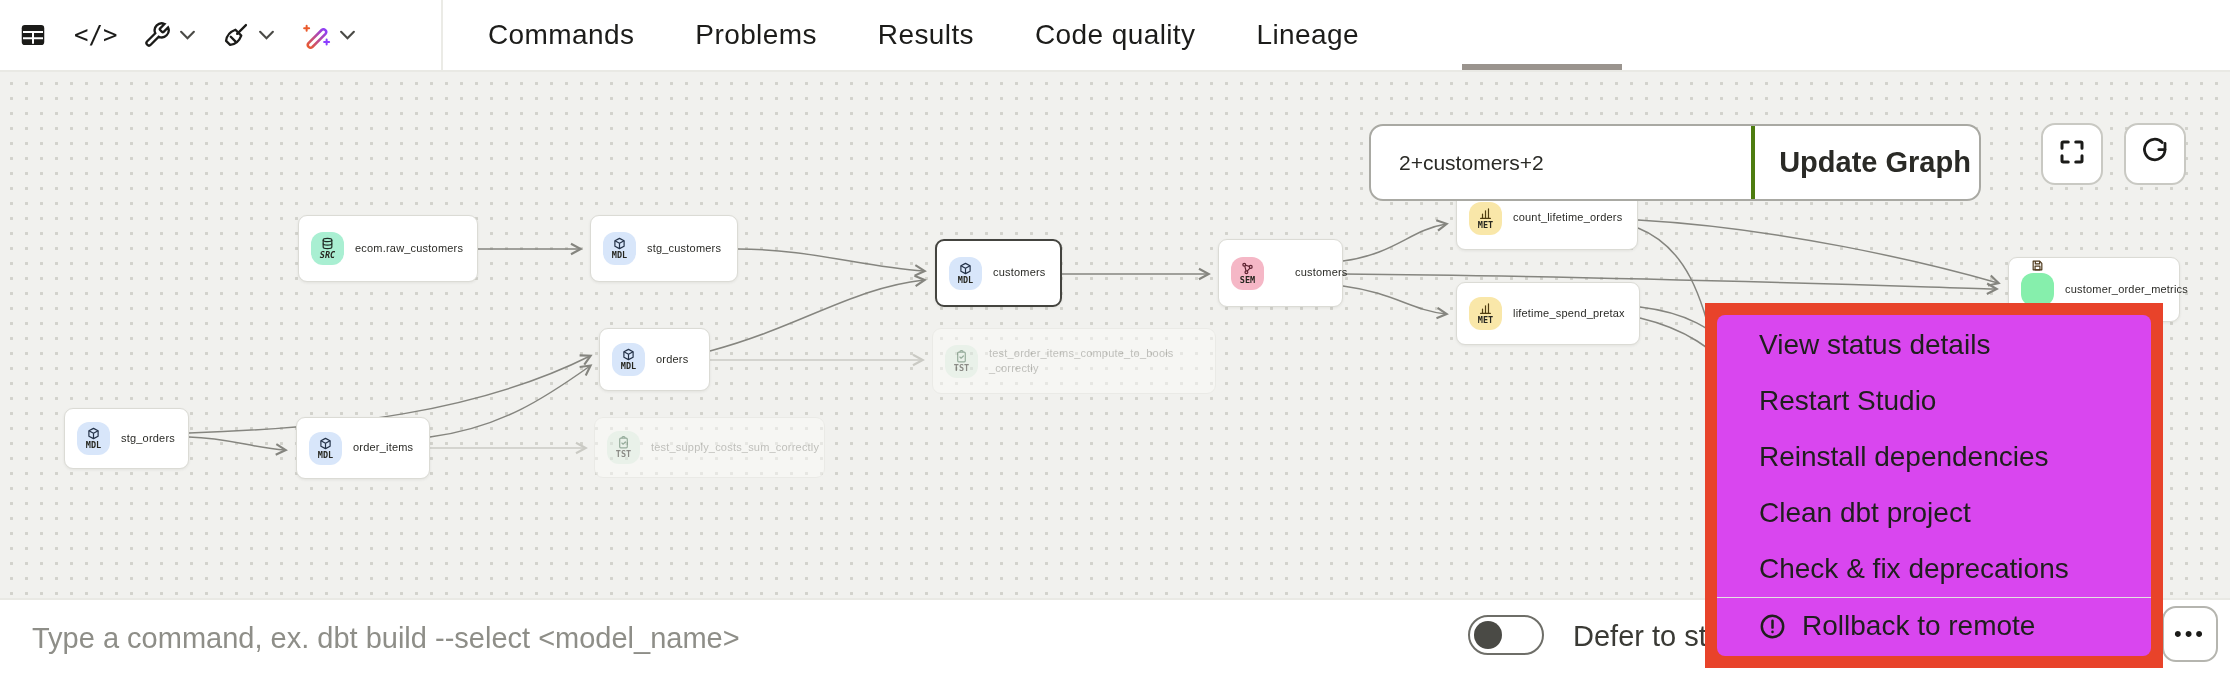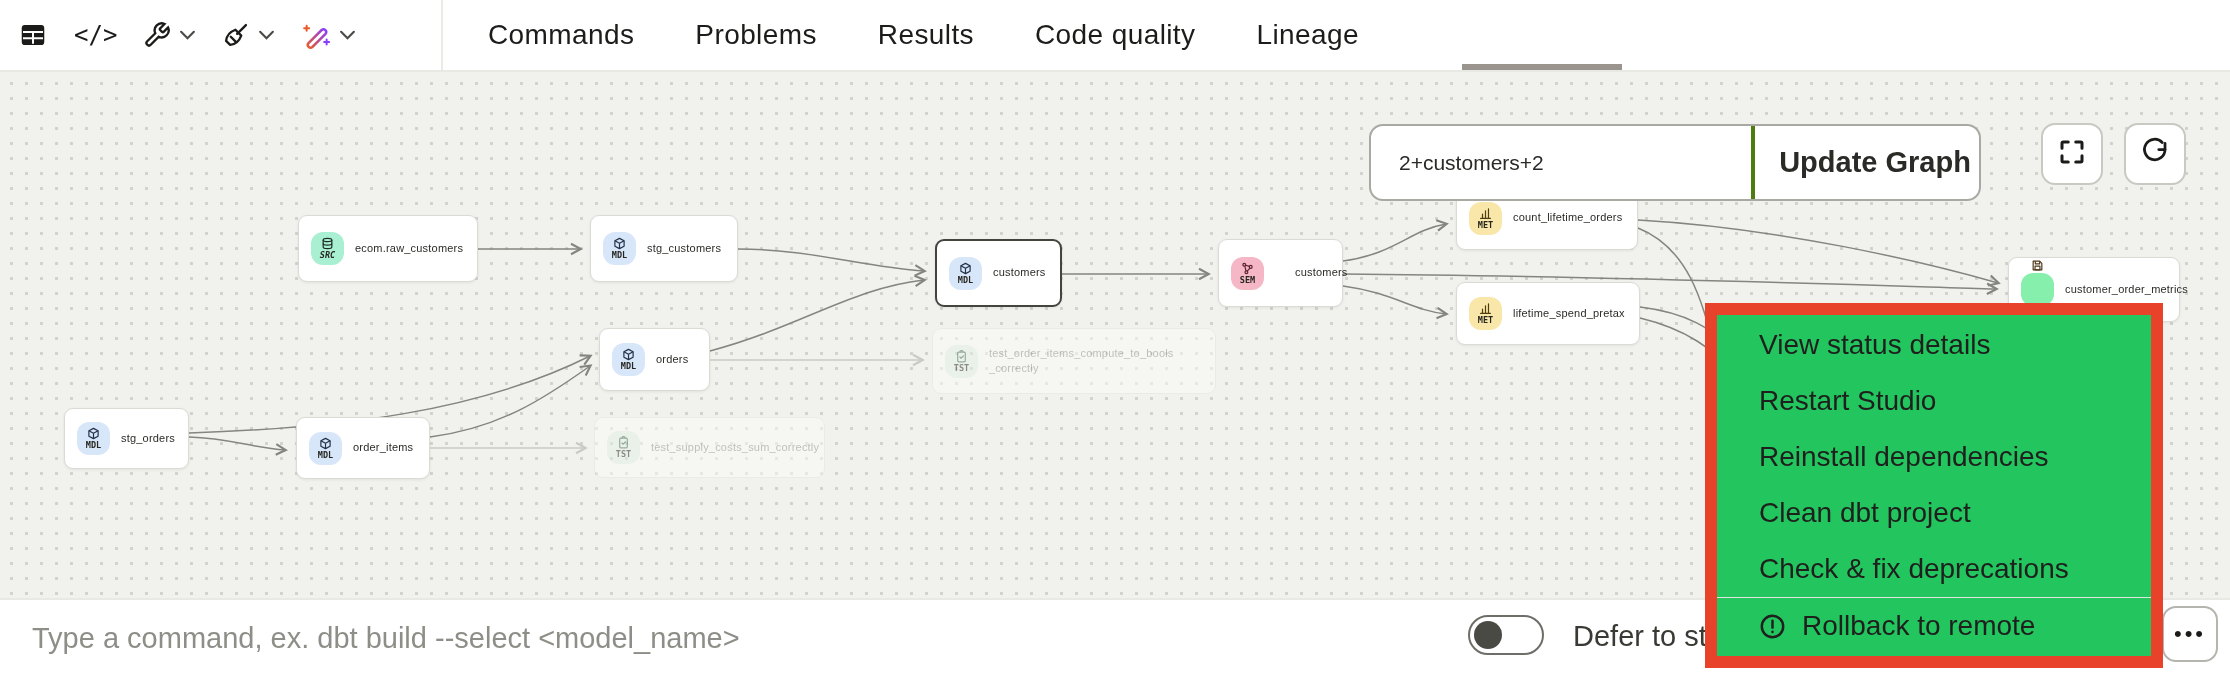--- a/index.html
+++ b/index.html
@@ -44,21 +44,21 @@
   .update-btn{flex:1;display:flex;align-items:center;justify-content:center;font-size:29px;
     font-weight:600;color:#2a2a26;cursor:pointer;margin-left:16px;}
   .icon-btn{position:absolute;top:123px;width:62px;height:62px;background:#fff;border:2px solid #c9c9c3;
     border-radius:14px;display:flex;align-items:center;justify-content:center;z-index:3;
     box-sizing:border-box;cursor:pointer;}
   .icon-btn.fullscreen{left:2041px;}
   .icon-btn.refresh{left:2124px;}
   
   .ctx-menu{position:absolute;left:1705px;top:303px;width:458px;height:365px;background:#e8432a;
     padding:12px;box-sizing:border-box;z-index:10;}
-  .ctx-inner{background:#22c55e;width:100%;height:100%;box-sizing:border-box;padding:2px 0;}
+  .ctx-inner{background:#d946ef;width:100%;height:100%;box-sizing:border-box;padding:2px 0;border-radius:8px;}
   .ctx-item{height:56px;display:flex;align-items:center;padding-left:42px;gap:16px;font-size:28px;
     font-weight:500;color:#1f1f1d;cursor:pointer;white-space:nowrap;}
   .ctx-divider{height:1px;background:#e4e4df;}
   
   .bottombar{position:absolute;left:0;top:598px;width:2230px;height:76px;background:#fff;
     border-top:2px solid #e9e9e4;z-index:5;box-sizing:border-box;}
   .command-input{position:absolute;left:30px;top:8px;width:1360px;height:58px;border:none;outline:none;
     font-size:29px;color:#2a2a26;background:transparent;font-family:Liberation Sans, sans-serif;}
   .command-input::placeholder{color:#8e8e88;opacity:1;}
   .toggle{position:absolute;left:1468px;top:15px;width:76px;height:40px;border:2.5px solid #6e6e68;

